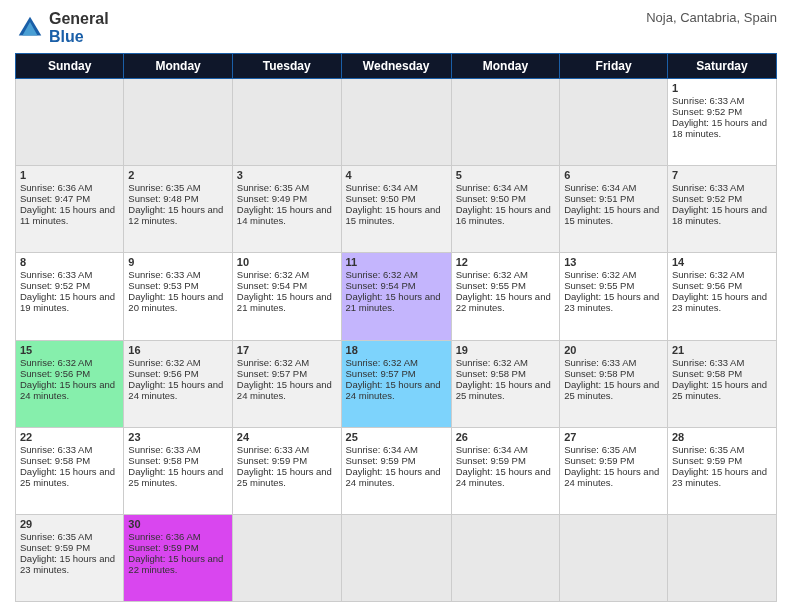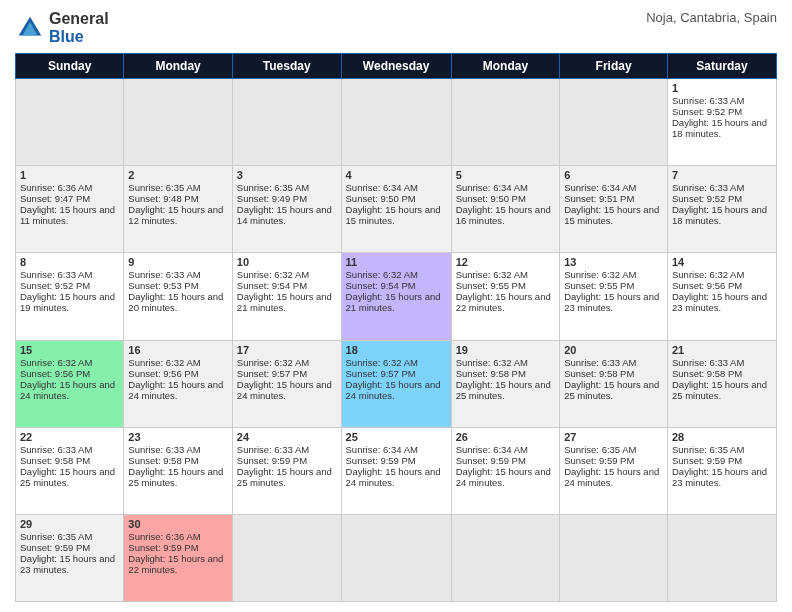--- a/index.html
+++ b/index.html
@@ -321,21 +321,21 @@
           <span>Daylight: 15 hours and 23 minutes.</span>
         </td>
         </tr>
         <tr>
           <td style="background: rgb(240, 240, 240);">
           <span class="day-num">29</span>
           <span>Sunrise: 6:35 AM</span><br>
           <span>Sunset: 9:59 PM</span><br>
           <span>Daylight: 15 hours and 23 minutes.</span>
         </td>
-          <td style="background: #fca5a5;">
+          <td style="background: #d946ef;">
           <span class="day-num">30</span>
           <span>Sunrise: 6:36 AM</span><br>
           <span>Sunset: 9:59 PM</span><br>
           <span>Daylight: 15 hours and 22 minutes.</span>
         </td>
           <td class="empty-cell" style="background: rgb(232, 232, 232);"></td>
           <td class="empty-cell" style="background: rgb(232, 232, 232);"></td>
           <td class="empty-cell" style="background: rgb(232, 232, 232);"></td>
           <td class="empty-cell" style="background: rgb(232, 232, 232);"></td>
           <td class="empty-cell" style="background: rgb(232, 232, 232);"></td>

